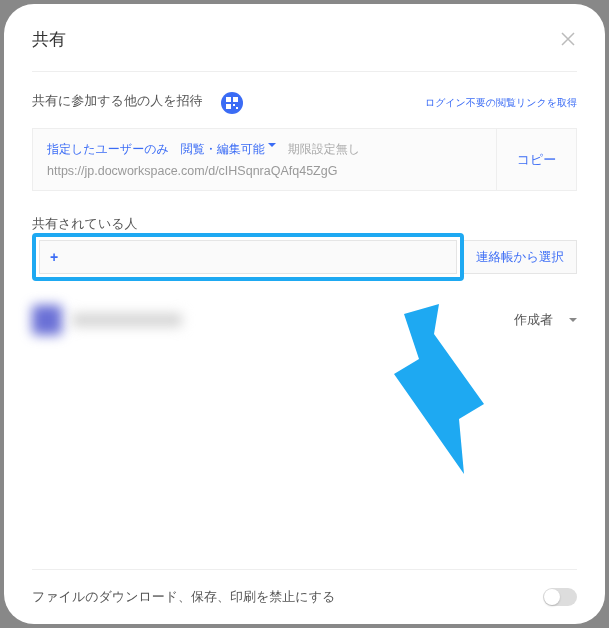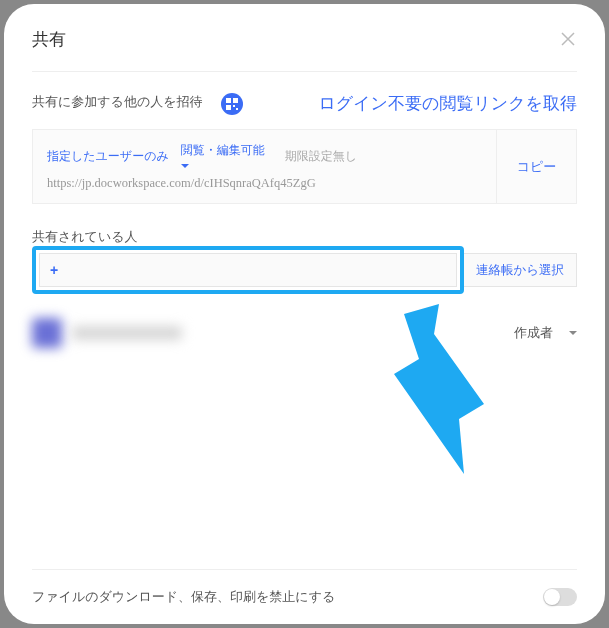--- a/index.html
+++ b/index.html
@@ -43,33 +43,33 @@
   .invite-left { display: flex; gap: 18px; }
   .invite-text { font-size: 13px; color: #555; }
   .qr-badge {
     width: 22px; height: 22px;
     border-radius: 50%;
     background: #3b6cf5;
     display: flex; align-items: center; justify-content: center;
     cursor: pointer;
   }
   .qr-badge svg { width: 12px; height: 12px; }
-  .link-get { font-size: 17px; color: #3b6cf5; cursor: pointer; }
+  .link-get { font-size: 10px; color: #3b6cf5; cursor: pointer; }
   .url-box {
     display: flex;
     border: 1px solid #eee;
     background: #fbfbfb;
     margin-bottom: 24px;
   }
-  .url-left { flex: 1; padding: 12px 14px; font-family: Liberation Serif, serif; }
+  .url-left { flex: 1; padding: 12px 14px; }
   .perm-row { display: flex; align-items: center; gap: 12px; font-size: 12px; margin-bottom: 6px; }
   .perm-scope { color: #3b6cf5; }
-  .perm-edit { color: #3b6cf5; display: flex; align-items: flex-start; gap: 3px; cursor: pointer; flex-direction: column;}
+  .perm-edit { color: #3b6cf5; display: flex; align-items: flex-start; gap: 3px; cursor: pointer;}
   .perm-edit svg { width: 8px; height: 8px; fill: #3b6cf5; }
-  .perm-expire { color: #aaa; margin-left: 8px; }
+  .perm-expire { color: #aaa; }
   .url-text { font-size: 12.5px; color: #999; word-break: break-all; }
   .copy-btn {
     width: 80px;
     display: flex; align-items: center; justify-content: center;
     font-size: 13px; color: #3b6cf5;
     border-left: 1px solid #eee;
     cursor: pointer;
   }
   .shared-label { font-size: 13px; color: #555; }
   .search-row { display: flex; align-items: stretch; gap: 0; margin-bottom: 18px; }

